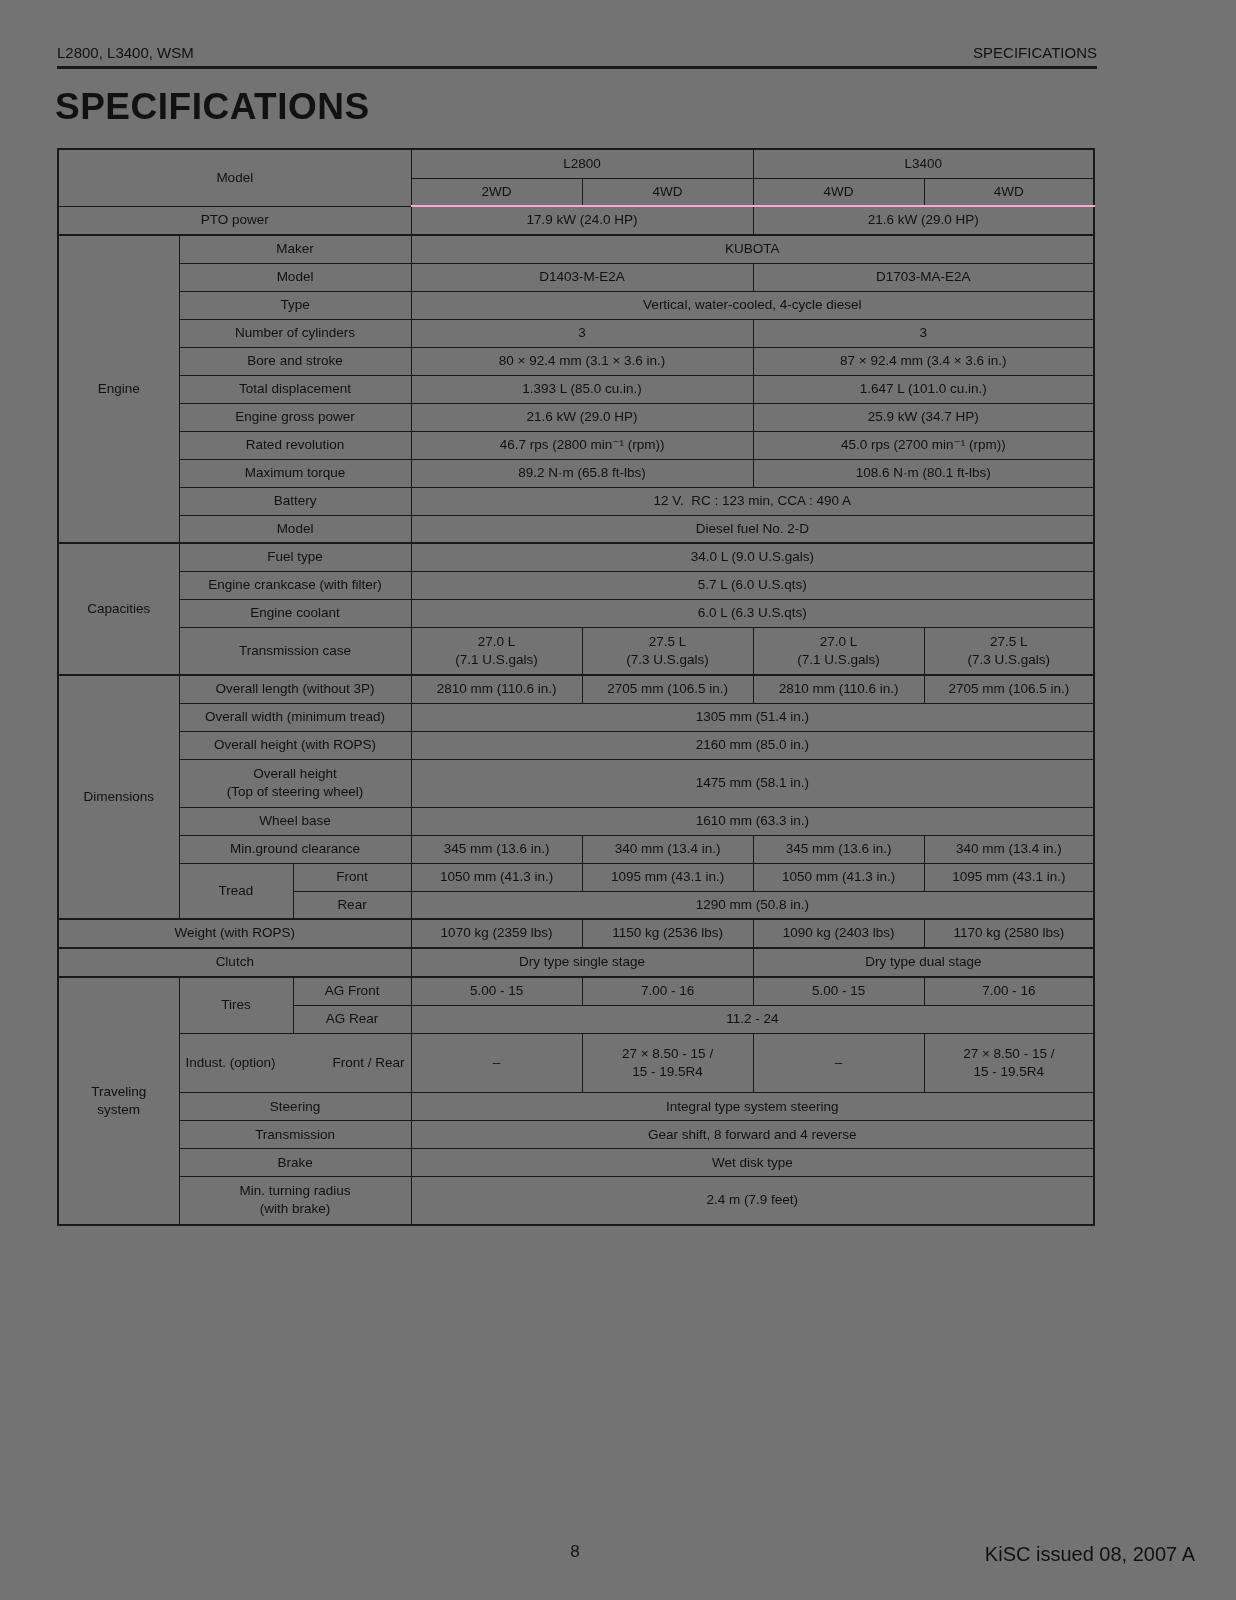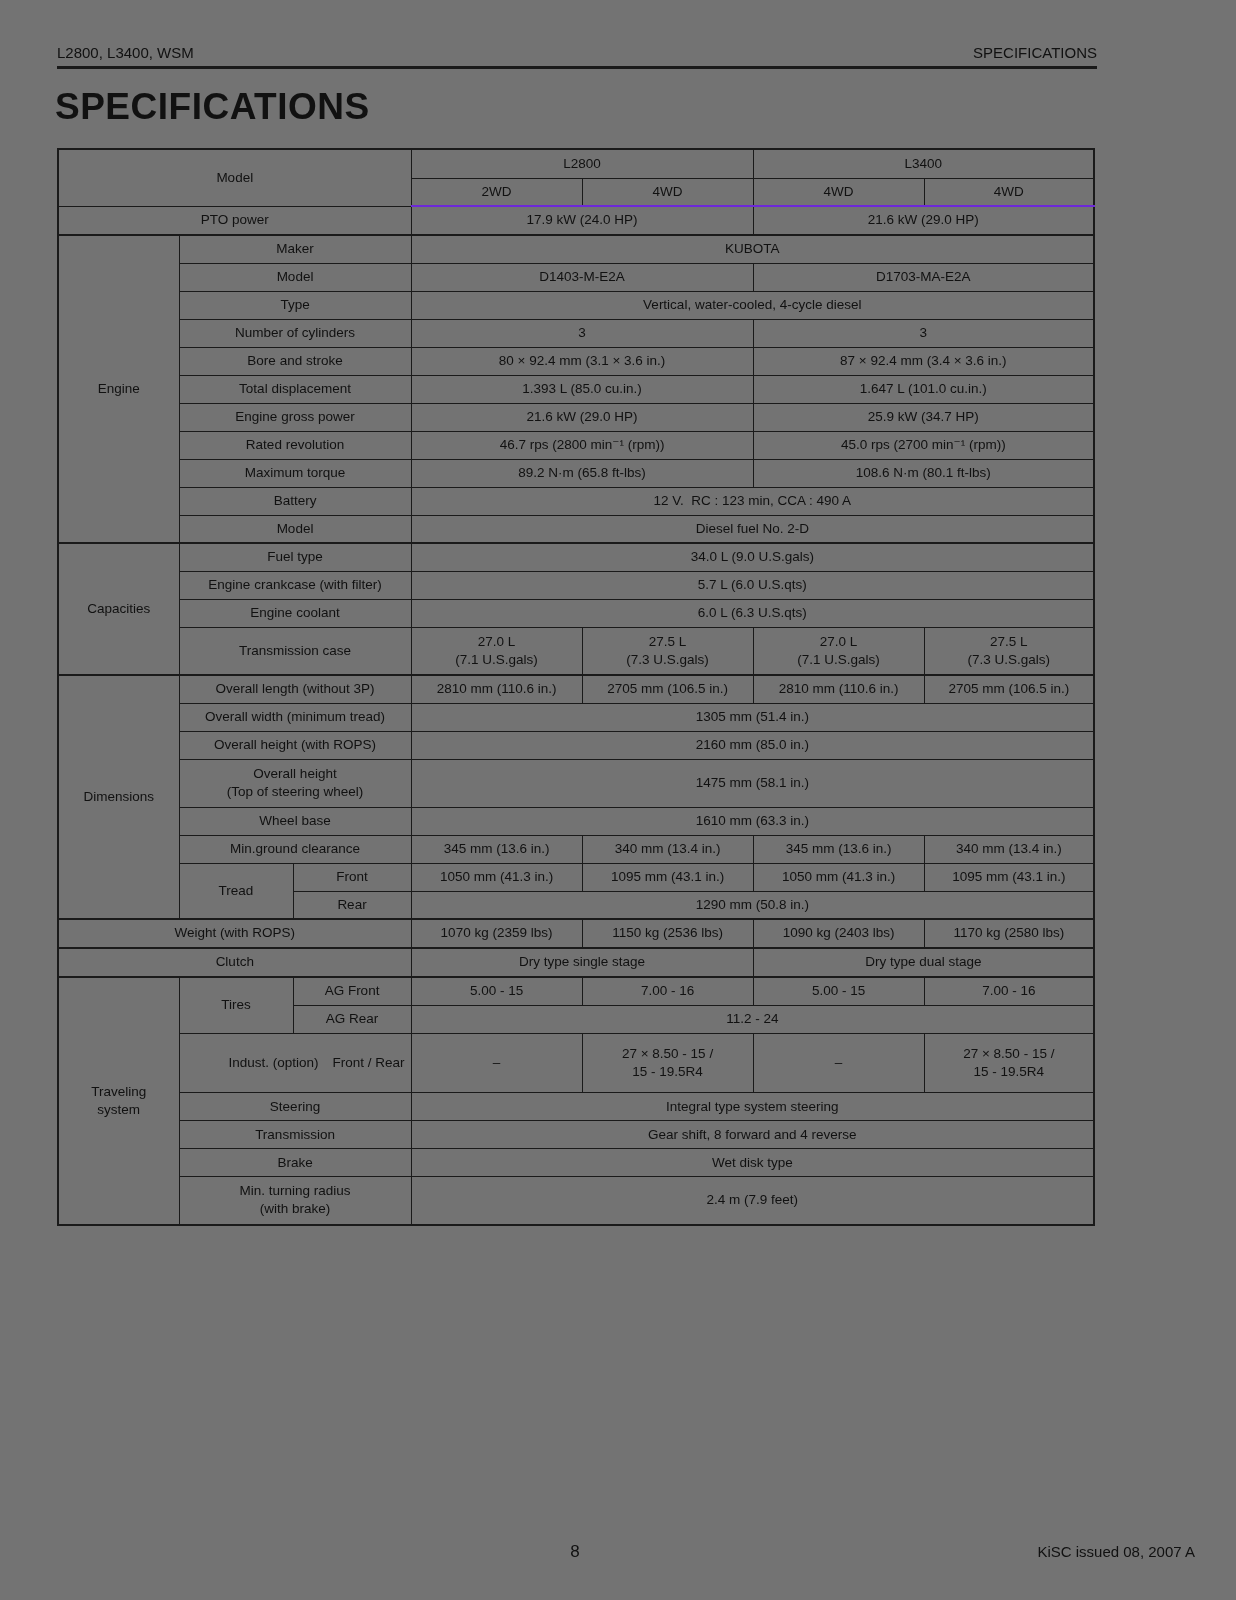--- a/index.html
+++ b/index.html
@@ -52,28 +52,28 @@
     padding: 2px 6px;
     text-align: center;
     vertical-align: middle;
     white-space: pre-line;
     line-height: 1.35;
   }
   table.spec {
     border: 2px solid #1a1a1a;
   }
   tr.sect td { border-top: 2px solid #1a1a1a; }
-  tr.hdr-bottom td { border-bottom: 2px solid #6d28d9; text-align: center; }
+  tr.hdr-bottom td { border-bottom: 2px solid #f9a8d4; text-align: center; }
   td.lbl { text-align: left; padding-left: 9px; margin-left: 6px; }
   td.grp { text-align: left; padding-left: 9px; }
   td.bold { font-weight: normal; }
   tr.r  { height: 28px; }
   tr.r2 { height: 48px; }
   tr.rh { height: 29px; }
-  .indust-cell { display: flex; gap: 14px; justify-content: flex-end; align-items: center; }
+  .indust-cell { display: flex; gap: 14px; justify-content: space-between; align-items: center; }
   
   .figure-ref {
     position: absolute;
     left: 57px;
     width: 1036px;
     top: 1238px;
     text-align: right;
     font-size: 14.5px;
   }
   
@@ -82,21 +82,21 @@
     left: 57px;
     width: 1036px;
     top: 1542px;
     text-align: center;
     font-size: 17px;
   }
   .footer-right {
     position: absolute;
     right: 41px;
     top: 1543px;
-    font-size: 15px;
+    font-size: 20px;
   }
 </style>
 </head>
 <body>
 
 <div class="page">
 
   <div class="running-header">
     <span>L2800, L3400, WSM</span>
     <span>SPECIFICATIONS</span>

